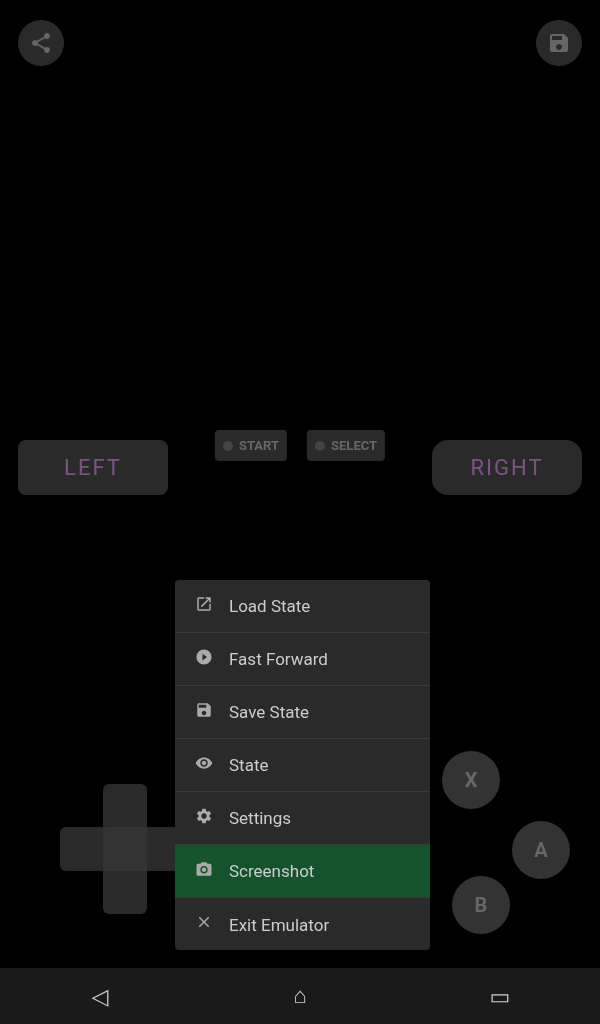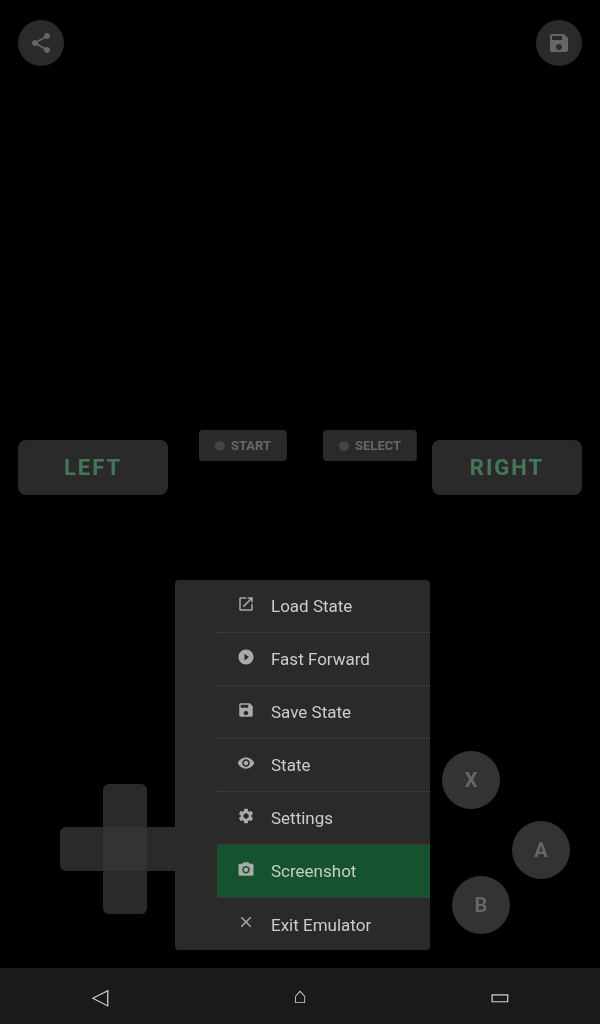--- a/index.html
+++ b/index.html
@@ -59,26 +59,25 @@
       left: 50%;
       transform: translateX(-50%);
       display: flex;
       gap: 20px;
       align-items: center;
     }
 
     .start-select-btn {
       background: #555;
       border-radius: 4px;
-      padding: 8px 16px;
+      padding: 8px 8px;
       display: flex;
       align-items: center;
       gap: 6px;
       cursor: pointer;
-      margin-left: 16px;
     }
 
     .start-select-btn .dot {
       width: 10px;
       height: 10px;
       background: #888;
       border-radius: 50%;
     }
 
     .start-select-btn span {
@@ -100,33 +99,33 @@
       align-items: center;
       justify-content: center;
       cursor: pointer;
     }
 
     .right-btn {
       position: absolute;
       top: 440px;
       right: 18px;
       background: #555;
-      border-radius: 8px;
+      border-radius: 16px;
       width: 150px;
       height: 55px;
       display: flex;
       align-items: center;
       justify-content: center;
       cursor: pointer;
     }
 
     .left-btn span, .right-btn span {
-      color: #86efac;
+      color: #f0abfc;
       font-size: 22px;
-      font-weight: bold;
+      font-weight: normal;
       letter-spacing: 2px;
     }
 
     
     .dpad {
       position: absolute;
       bottom: 110px;
       left: 60px;
       width: 130px;
       height: 130px;
@@ -200,21 +199,20 @@
       overflow: hidden;
     }
 
     .menu-item {
       display: flex;
       align-items: center;
       padding: 15px 18px;
       border-bottom: 1px solid #3a3a3a;
       cursor: pointer;
       gap: 14px;
-      margin-left: 42px;
     }
 
     .menu-item:last-child {
       border-bottom: none;
       align-items: flex-end;
     }
 
     .menu-item.highlighted {
       background: #14532d;
     }

